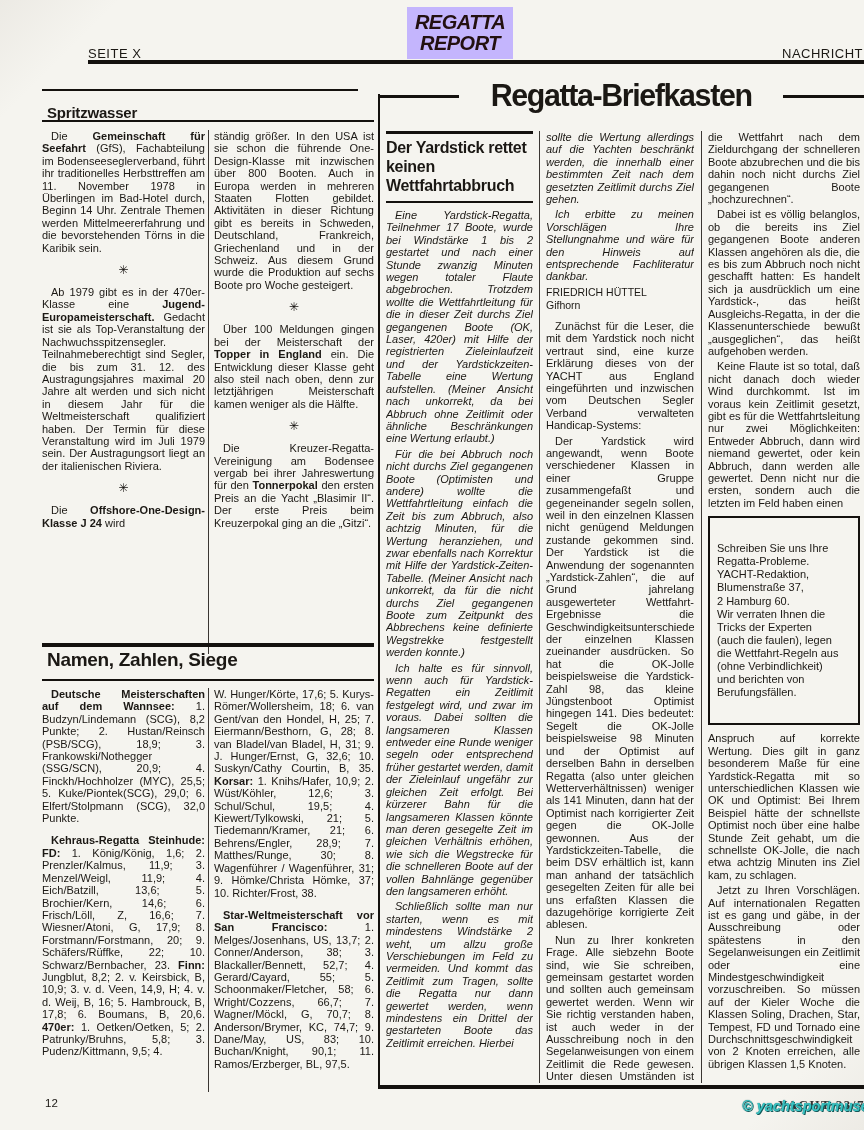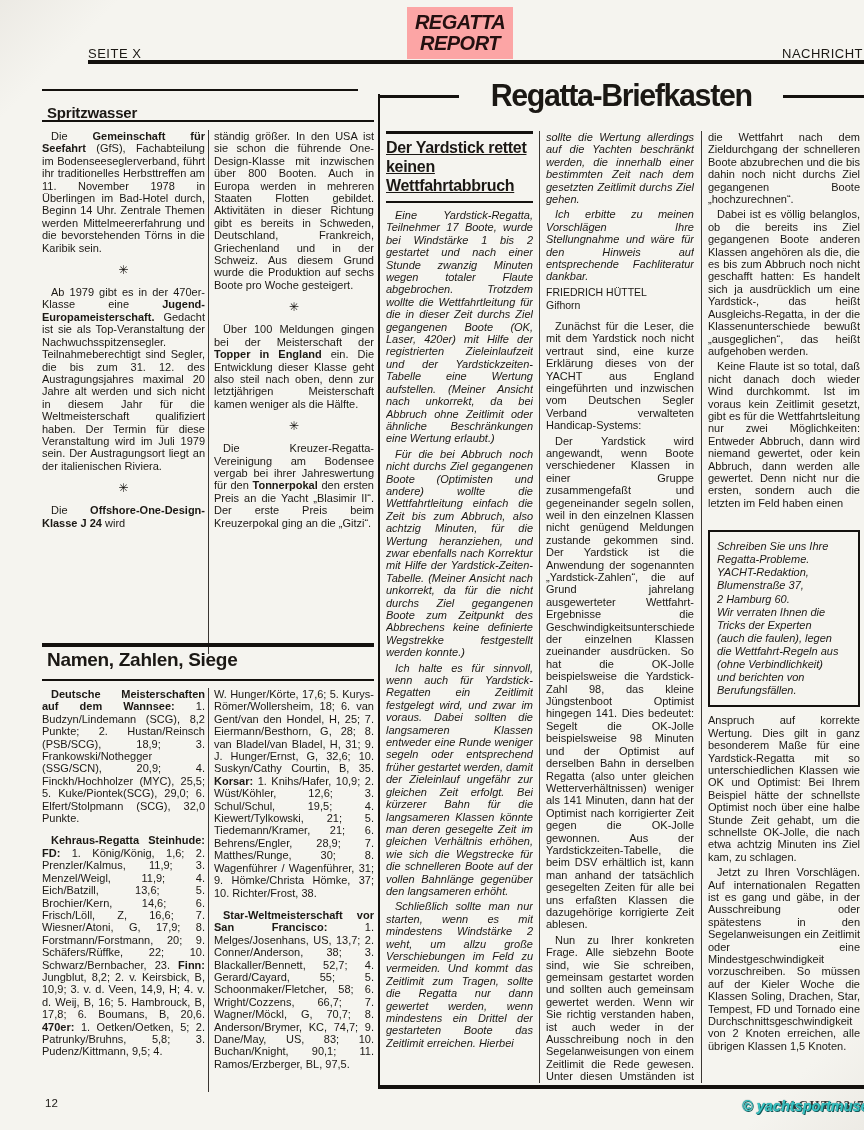--- a/index.html
+++ b/index.html
@@ -27,40 +27,40 @@
   }
   
   .sw-title{position:absolute;left:47px;top:104px;font-size:15px;font-weight:bold;letter-spacing:-0.2px;}
   
   .bk-titlebar{position:absolute;left:378px;top:74px;width:486px;height:44px;display:flex;align-items:center;gap:20px;}
   .bk-titlebar .line{flex:1;height:3px;background:#14110e;}
   .bk-title{margin:0 9px;font-size:31px;font-weight:bold;letter-spacing:-1.4px;white-space:nowrap;transform:scaleX(.98);}
   .art-head{border-top:3px solid #14110e;border-bottom:2px solid #14110e;padding:4px 0 6px;margin:0 0 6px 0;
     font-size:16px;line-height:19px;font-weight:bold;letter-spacing:-0.3px;}
   .signature{text-align:left;font-size:10.5px;line-height:13px;margin:3px 0 8px 0;}
-  .infobox{border:2px solid #14110e;margin:21px 0 7px 0;padding:8px 7px;font-style:italic;}
+  .infobox{border:2px solid #14110e;margin:7px 0 7px 0;padding:24px 7px;}
   .infobox div{font-size:11px;line-height:13.1px;}
   
   .nz-title{position:absolute;left:47px;top:649px;font-size:19px;font-weight:bold;letter-spacing:-0.3px;}
   .footer-num{position:absolute;left:45px;top:1097px;font-size:11.5px;}
   .issue{position:absolute;left:778px;top:1097px;font-family:"Liberation Serif", serif;font-size:13px;letter-spacing:1.5px;color:#333;white-space:nowrap;font-weight:bold;}
   .watermark{
     position:absolute;left:742px;top:1098px;font-size:14.5px;font-weight:bold;font-style:italic;
     color:#38c2c2;white-space:nowrap;letter-spacing:0px;
     text-shadow:0 0 1px #135a5a, 1px 1px 0 #135a5a;
   }
   .b{font-weight:bold;}
 </style>
 </head>
 <body>
 
 <div class="abs small-caps-label" style="left:88px;top:46px;">SEITE X</div>
 <div class="abs small-caps-label" style="left:782px;top:46px;">NACHRICHTEN</div>
 <div class="rule" style="left:88px;top:60px;width:776px;height:4px;"></div>
-<div class="logo" style="background:#fca5a5;">
+<div class="logo" style="background:#c4b5fd;">
   <span>REGATTA</span>
   <span>REPORT</span>
 </div>
 
 <div class="rule" style="left:42px;top:89px;width:316px;height:2px;"></div>
 <div class="sw-title">Spritzwasser</div>
 <div class="rule" style="left:42px;top:120px;width:332px;height:2px;"></div>
 
 <div class="col" style="left:42px;top:130px;width:163px;height:528px;">
   <p class="body ind"><span>Die </span><span class="b">Gemeinschaft für Seefahrt</span><span> (GfS), Fachabteilung im Bodenseeseglerverband, führt ihr traditionelles Herbsttreffen am 11. November 1978 in Überlingen im Bad-Hotel durch, Beginn 14 Uhr. Zentrale Themen werden Mittelmeererfahrung und die bevorstehenden Törns in die Karibik sein.</span></p>
@@ -94,21 +94,21 @@
 
 <div class="bk-titlebar">
   <div class="line"></div>
   <div class="bk-title">Regatta-Briefkasten</div>
   <div class="line"></div>
 </div>
 <div class="rule" style="left:378px;top:94px;width:2px;height:994px;"></div>
 <div class="rule" style="left:378px;top:1085px;width:486px;height:4px;"></div>
 
 <div class="col italic" style="left:386px;top:131px;width:147px;height:952px;">
-  <div class="art-head" style="font-style:normal;text-decoration:underline;">Der Yardstick rettet keinen Wettfahrtabbruch</div>
+  <div class="art-head" style="font-style:normal;">Der Yardstick rettet keinen Wettfahrtabbruch</div>
   <p class="body ind">Eine Yardstick-Regatta, Teilnehmer 17 Boote, wurde bei Windstärke 1 bis 2 gestartet und nach einer Stunde zwanzig Minuten wegen totaler Flaute abgebrochen. Trotzdem wollte die Wettfahrtleitung für die in dieser Zeit durchs Ziel gegangenen Boote (OK, Laser, 420er) mit Hilfe der registrierten Zieleinlaufzeit und der Yardstickzeiten-Tabelle eine Wertung aufstellen. (Meiner Ansicht nach unkorrekt, da bei Abbruch ohne Zeitlimit oder ähnliche Beschränkungen eine Wertung erlaubt.)</p>
   <p class="body ind">Für die bei Abbruch noch nicht durchs Ziel gegangenen Boote (Optimisten und andere) wollte die Wettfahrtleitung einfach die Zeit bis zum Abbruch, also achtzig Minuten, für die Wertung heranziehen, und zwar ebenfalls nach Korrektur mit Hilfe der Yardstick-Zeiten-Tabelle. (Meiner Ansicht nach unkorrekt, da für die nicht durchs Ziel gegangenen Boote zum Zeitpunkt des Abbrechens keine definierte Wegstrekke festgestellt werden konnte.)</p>
   <p class="body ind">Ich halte es für sinnvoll, wenn auch für Yardstick-Regatten ein Zeitlimit festgelegt wird, und zwar im voraus. Dabei sollten die langsameren Klassen entweder eine Runde weniger segeln oder entsprechend früher gestartet werden, damit der Zieleinlauf ungefähr zur gleichen Zeit erfolgt. Bei kürzerer Bahn für die langsameren Klassen könnte man deren gesegelte Zeit im gleichen Verhältnis erhöhen, wie sich die Wegstrecke für die schnelleren Boote auf der vollen Bahnlänge gegenüber den langsameren erhöht.</p>
   <p class="body ind">Schließlich sollte man nur starten, wenn es mit mindestens Windstärke 2 weht, um allzu große Verschiebungen im Feld zu vermeiden. Und kommt das Zeitlimit zum Tragen, sollte die Regatta nur dann gewertet werden, wenn mindestens ein Drittel der gestarteten Boote das Zeitlimit erreichen. Hierbei</p>
 </div>
 <div class="vrule" style="left:539px;top:131px;height:952px;"></div>
 
 <div class="col" style="left:546px;top:131px;width:148px;height:952px;">
   <p class="body it">sollte die Wertung allerdings auf die Yachten beschränkt werden, die innerhalb einer bestimmten Zeit nach dem gesetzten Zeitlimit durchs Ziel gehen.</p>
   <p class="body it ind">Ich erbitte zu meinen Vorschlägen Ihre Stellungnahme und wäre für den Hinweis auf entsprechende Fachliteratur dankbar.</p>

